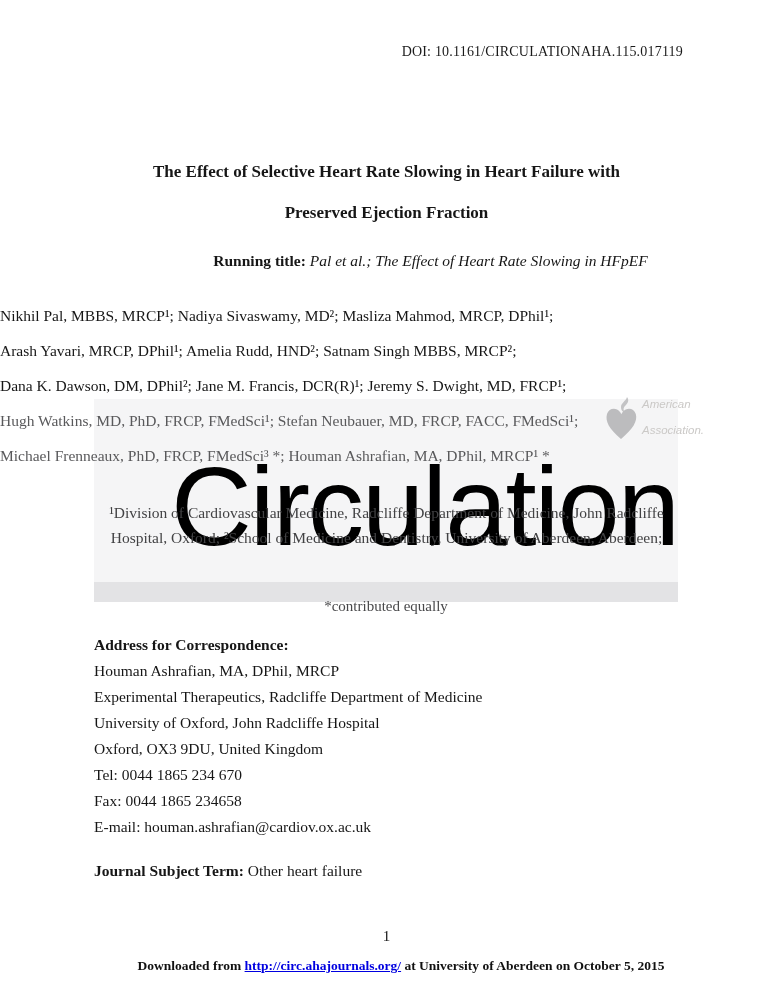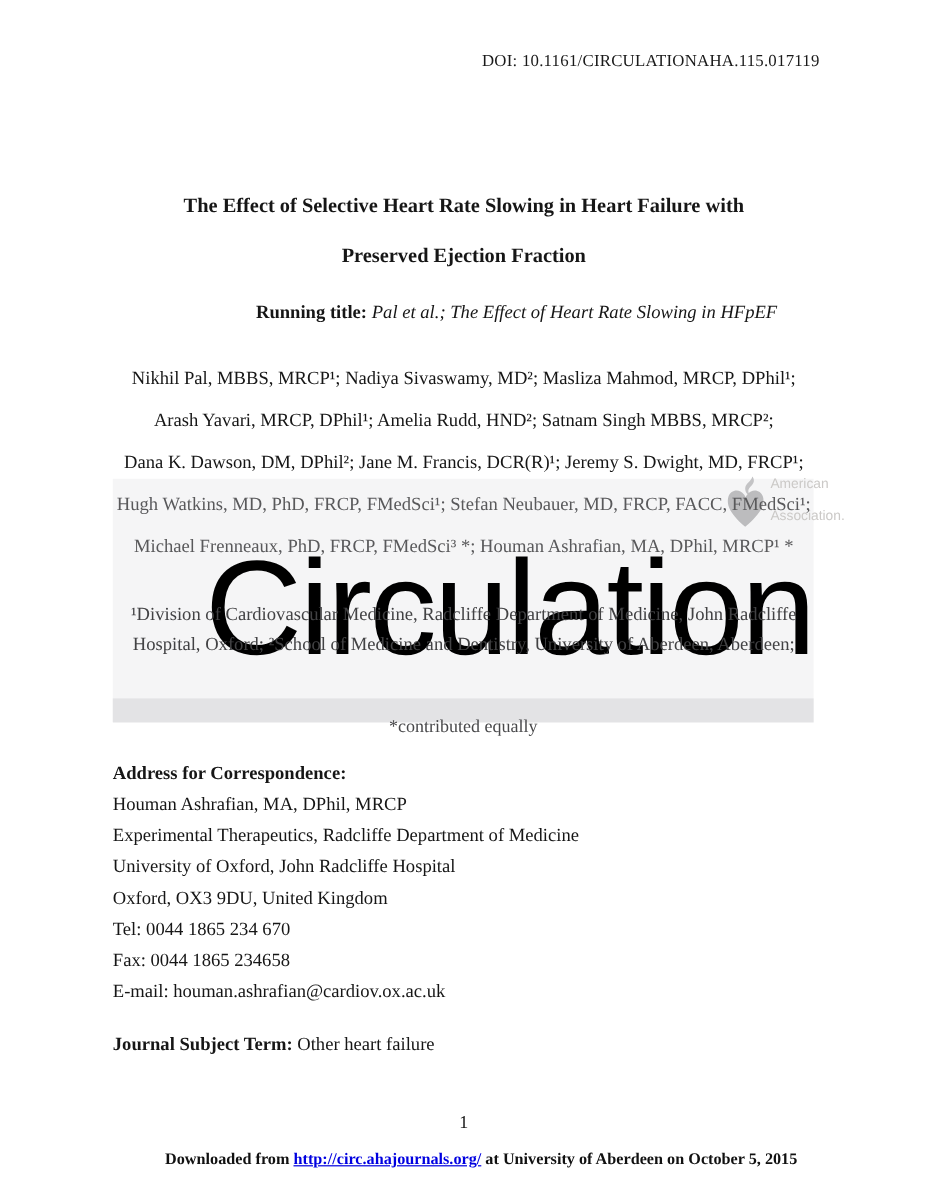--- a/index.html
+++ b/index.html
@@ -73,38 +73,39 @@
     width: 100%;
     height: 20px;
     background: #e3e3e5;
   }
   .wm-logo {
     position: absolute;
     left: 505px;
     top: -6px;
     width: 110px;
     height: 58px;
+    font-style: italic;
   }
   .wm-logo .brand {
     position: absolute;
     left: 43px;
     font-family: "Liberation Sans", sans-serif;
     font-size: 11.5px;
     color: #cbc9c7;
   }
   .wm-logo .brand.top { top: 5px; }
   .wm-logo .brand.bottom { top: 31px; }
   .wm-heart { position: absolute; left: 4px; top: 2px; }
 
   .authors {
     position: absolute;
     top: 298px;
     left: 0;
     width: 100%;
-    text-align: center;
+    text-align: left;
     font-size: 15.5px;
     z-index: 2;
   }
   .authors .line { height: 35px; line-height: 35px; }
   .authors .line.dim { color: #59595b; }
 
   .affiliations {
     position: absolute;
     top: 500px;
     left: 0;

